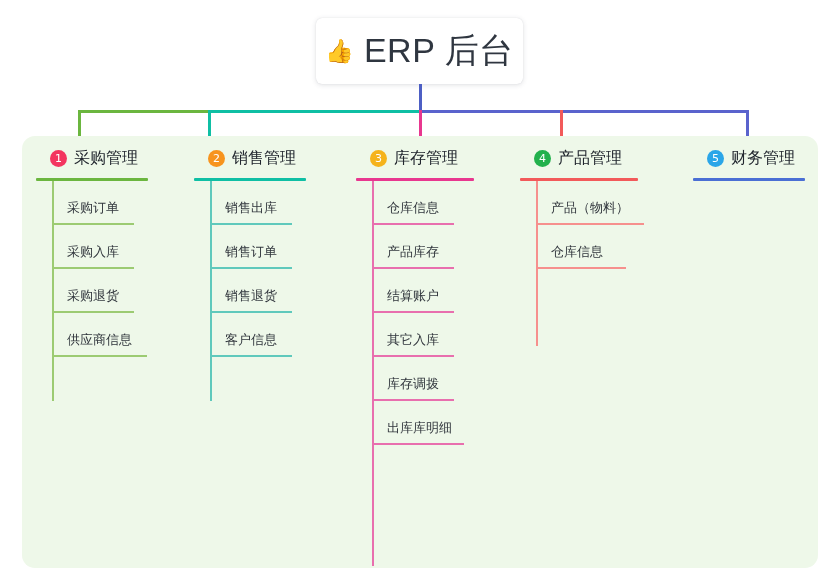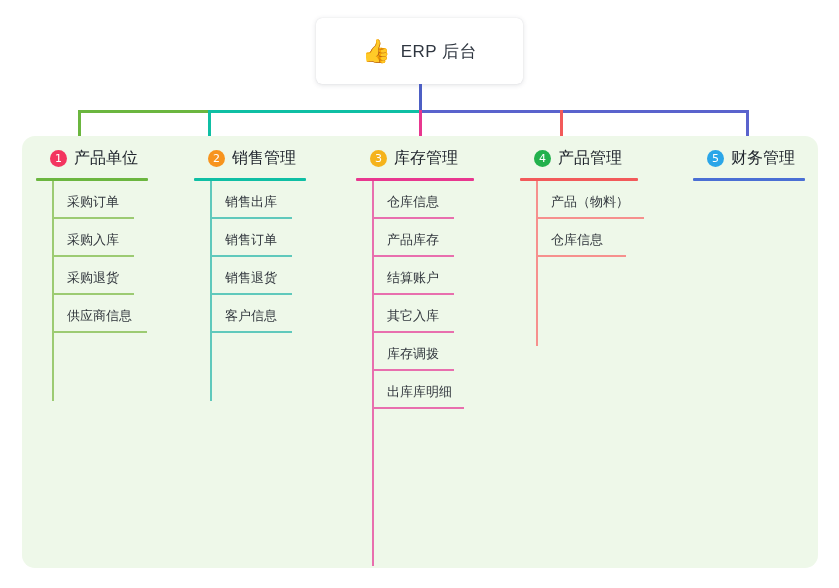--- a/index.html
+++ b/index.html
@@ -35,21 +35,21 @@
     display: flex;
     align-items: center;
     gap: 10px;
   }
   #root-card .thumb {
     font-size: 23px;
     line-height: 1;
     color: #f2b84b;
   }
   #root-card .root-title {
-    font-size: 17px;
+    font-size: 34px;
     color: #2f3640;
     letter-spacing: 0.5px;
     white-space: nowrap;
   }
 
   
   .conn {
     position: absolute;
   }
 
@@ -124,21 +124,21 @@
     margin-top: 0px;
   }
   .spine {
     position: absolute;
     left: 16px;
     top: 0;
     width: 2px;
   }
   .leaf {
     position: relative;
-    height: 38px;
+    height: 44px;
     box-sizing: border-box;
   }
   .leaf-label {
     position: absolute;
     left: 31px;
     bottom: 8px;
     font-size: 13px;
     color: #31363d;
     white-space: nowrap;
   }
@@ -175,21 +175,21 @@
 <div class="conn" id="drop-3"></div>
 <div class="conn" id="drop-4"></div>
 <div class="conn" id="drop-5"></div>
 
 <div id="panel"></div>
 
 <div id="columns-host">
     <div class="column" id="col-1">
       <div class="col-head">
         <span class="badge" style="background: rgb(243, 53, 95);">1</span>
-        <span class="col-title">产品单位</span>
+        <span class="col-title">采购管理</span>
       </div>
       <div class="head-rule" style="width: 112px; background: rgb(107, 182, 63);"></div>
       <div class="leaves">
         <div class="spine" style="background: rgb(156, 203, 114); height: 220px;"></div>
         <div class="leaf">
           <span class="leaf-label">采购订单</span>
           <div class="leaf-rule" style="width: 82px; background: rgb(156, 203, 114);"></div>
         </div>
         <div class="leaf">
           <span class="leaf-label">采购入库</span>

